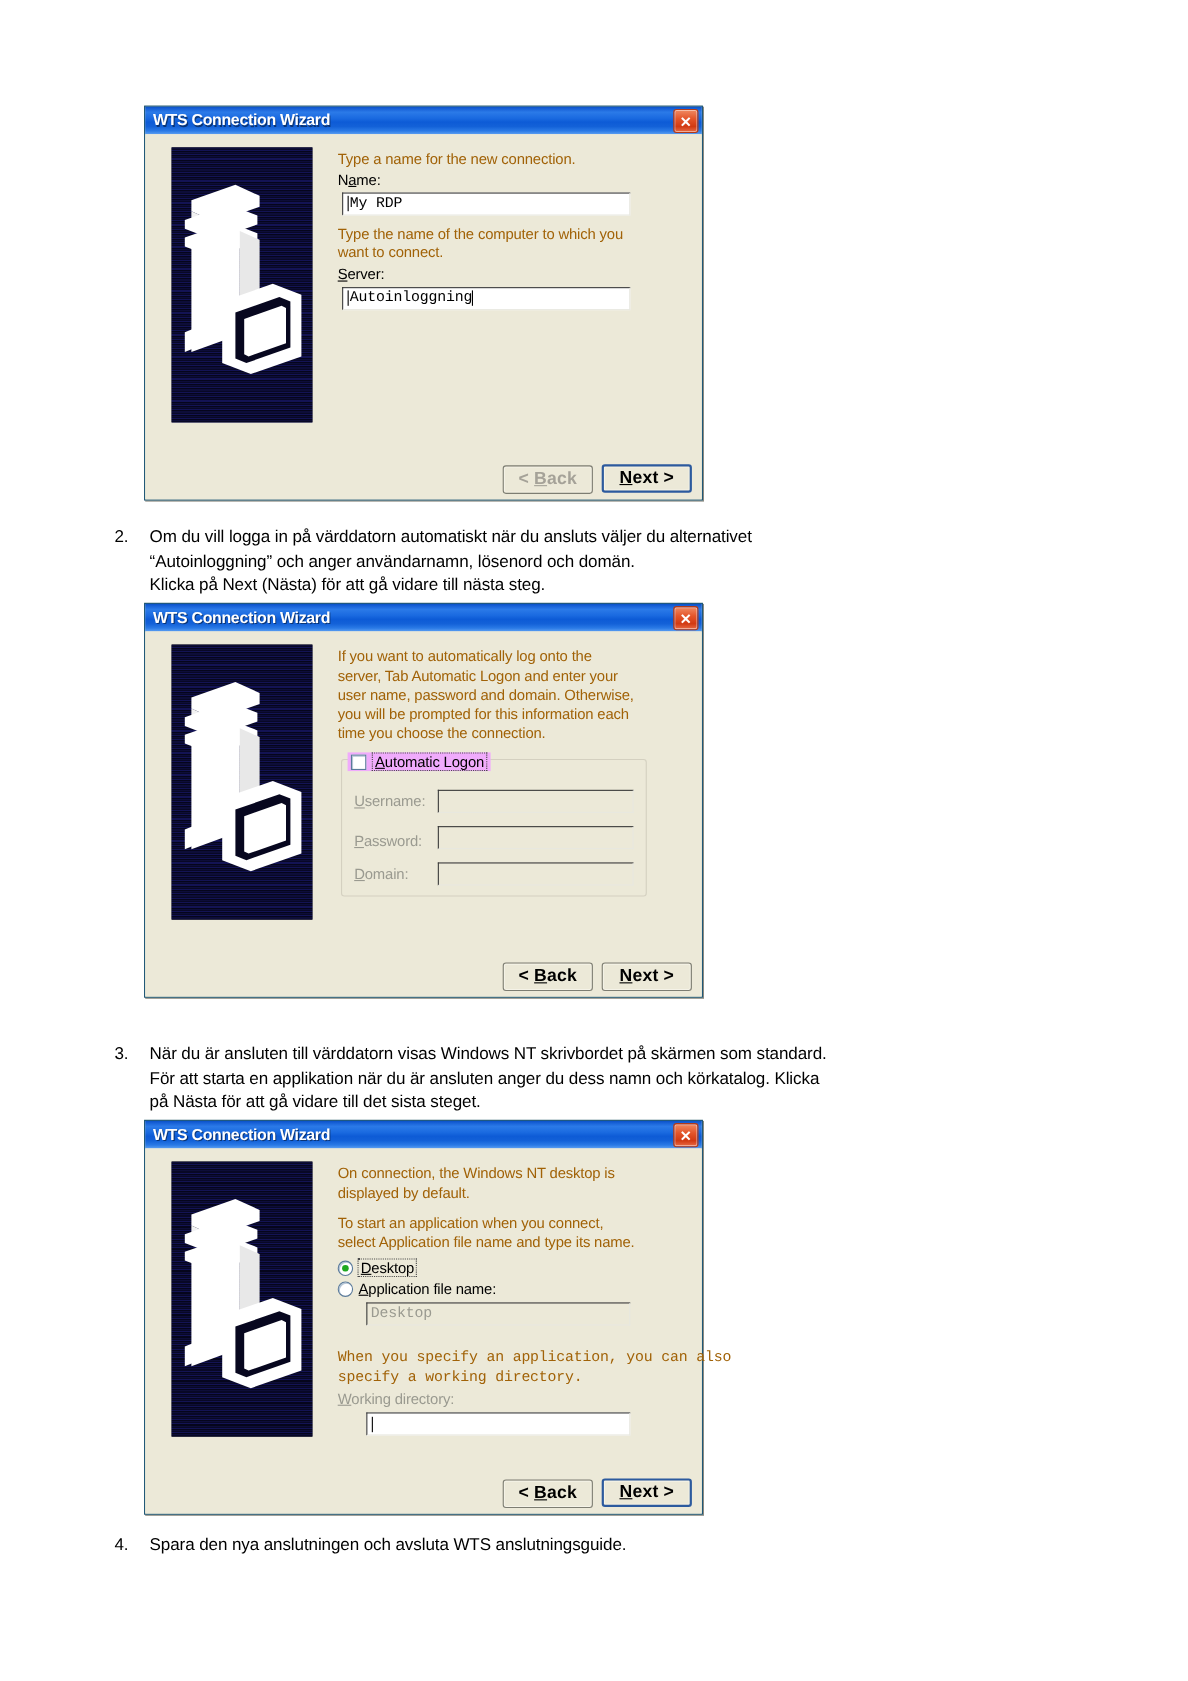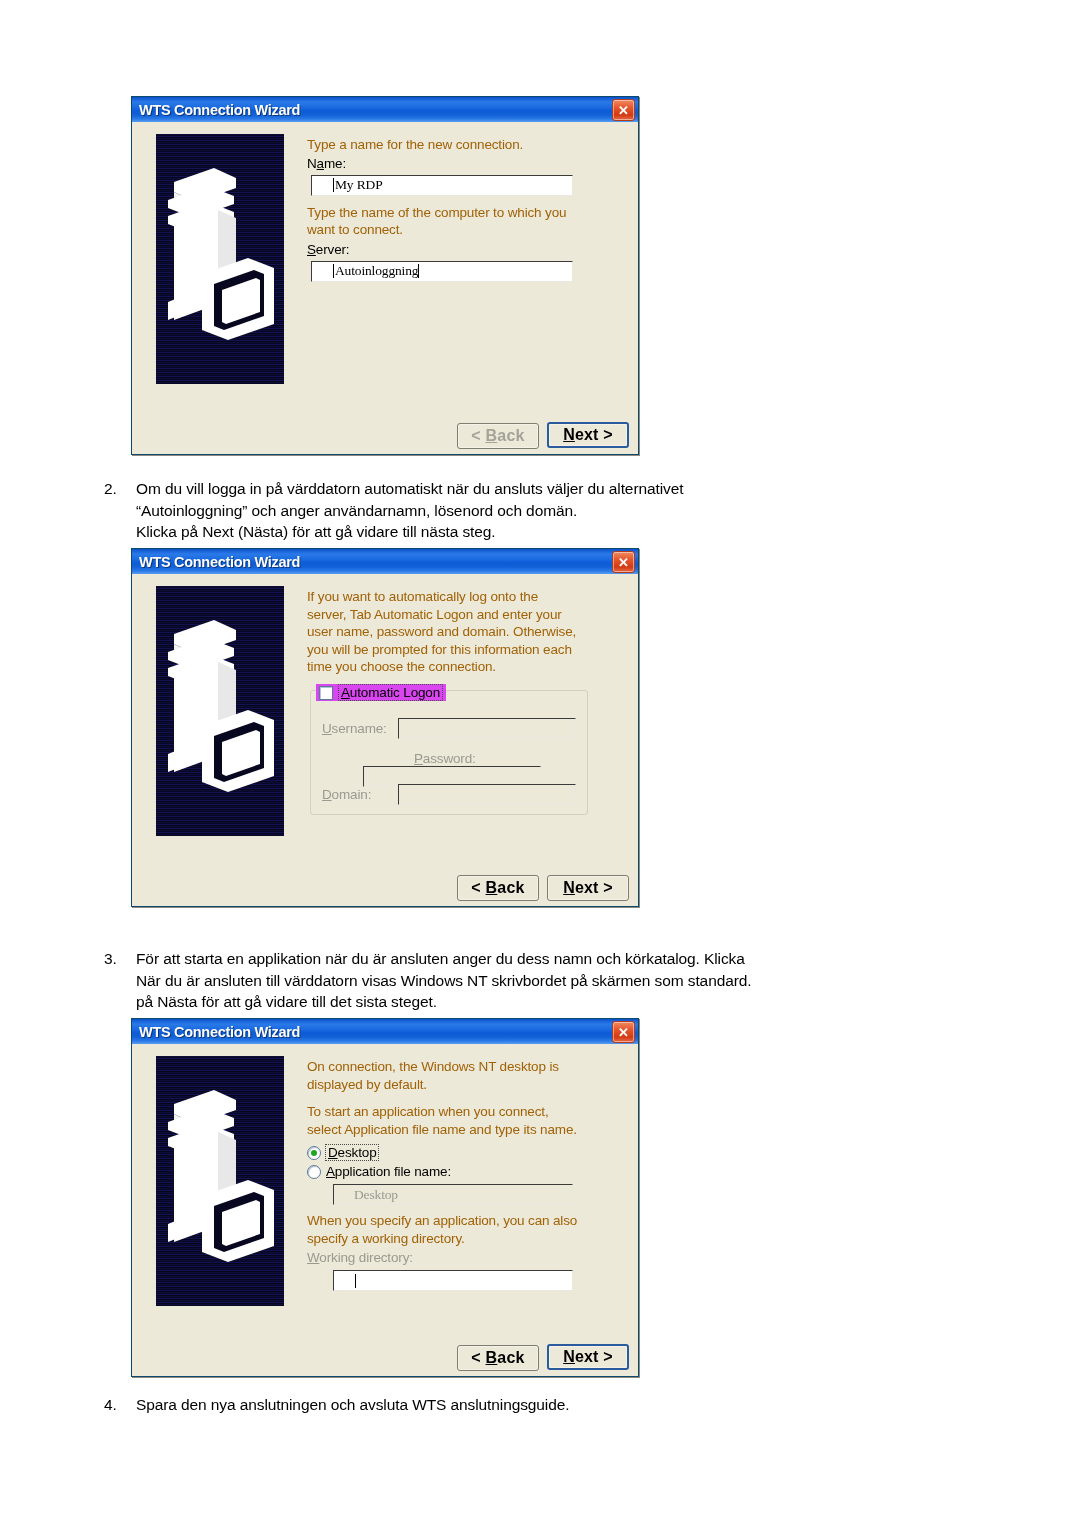--- a/index.html
+++ b/index.html
@@ -136,22 +136,22 @@
   .textfield {
     background: #ffffff;
     border-top: 1px solid #3a3a3a;
     border-left: 1px solid #3a3a3a;
     border-right: 1px solid #e8e8e0;
     border-bottom: 1px solid #e8e8e0;
     box-sizing: border-box;
     height: 21px;
     display: flex;
     align-items: center;
-    padding-left: 20px;
-    font-family: Liberation Serif, serif;
+    padding-left: 3px;
+    font-family: Liberation Mono, monospace;
     font-size: 13.5px;
     color: #000;
     letter-spacing: -0.15px;
   }
   .textfield.disabled {
     background: #ece9d8;
     color: #9a9a90;
   }
   .textfield .caret {
     display: inline-block;
@@ -336,33 +336,33 @@
         <div>If you want to automatically log onto the</div>
         <div>server, Tab Automatic Logon and enter your</div>
         <div>user name, password and domain. Otherwise,</div>
         <div>you will be prompted for this information each</div>
         <div>time you choose the connection.</div>
       </div>
     </div>
 
     <div class="groupbox" style="left:178px; top:116px; width:278px; height:125px;"></div>
 
-    <div style="position:absolute; left:184px; top:110px; display:flex; align-items:center; gap:5px; background:#d946ef; padding:0 3px;">
+    <div style="position:absolute; left:184px; top:110px; display:flex; align-items:center; gap:5px; background:#f0abfc; padding:0 3px;">
       <span class="checkbox"></span>
       <span class="c-label focus-dotted"><span class="ul">A</span><span>utomatic Logon</span></span>
     </div>
 
     <div style="position:absolute; left:190px; top:144px; display:flex; align-items:center; width:260px;">
       <span class="c-label dim" style="width:76px;"><span class="ul">U</span><span>sername:</span></span>
       <span class="textfield disabled" style="width:178px;">
           <span></span>
         </span>
     </div>
 
-    <div style="position:absolute; left:190px; top:177px; display:flex; align-items:center; width:260px;flex-direction:column;">
+    <div style="position:absolute; left:190px; top:177px; display:flex; align-items:flex-end; width:260px;">
       <span class="c-label dim" style="width:76px;"><span class="ul">P</span><span>assword:</span></span>
       <span class="textfield disabled" style="width:178px;">
           <span></span>
         </span>
     </div>
 
     <div style="position:absolute; left:190px; top:210px; display:flex; align-items:center; width:260px;">
       <span class="c-label dim" style="width:76px;"><span class="ul">D</span><span>omain:</span></span>
       <span class="textfield disabled" style="width:178px;">
           <span></span>
@@ -374,22 +374,22 @@
     </div>
     <div class="btn" style="left:415px; top:301px; width:82px;">
       <span><span class="ul">N</span>ext&nbsp;&gt;</span>
     </div>
   </div>
 </div>
 
 <div class="doc-para" style="left:104px; top:948px; width:900px;">
   <div class="doc-num">3.</div>
   <div class="doc-lines">
+    <div>När du är ansluten till värddatorn visas Windows NT skrivbordet på skärmen som standard.</div>
     <div>För att starta en applikation när du är ansluten anger du dess namn och körkatalog. Klicka</div>
-    <div>När du är ansluten till värddatorn visas Windows NT skrivbordet på skärmen som standard.</div>
     <div>på Nästa för att gå vidare till det sista steget.</div>
   </div>
 </div>
 
 <div class="dialog" style="left:131px; top:1018px; width:508px; height:359px;">
   <div class="titlebar">
     <span class="title-text">WTS Connection Wizard</span>
     <span class="close-btn">✕</span>
   </div>
   <div class="dialog-body">
@@ -430,21 +430,21 @@
 
       <div style="display:flex; align-items:center; gap:5px; margin-top:3px;">
         <span class="radio"></span>
         <span class="c-label"><span class="ul">A</span><span>pplication file name:</span></span>
       </div>
 
       <div class="textfield disabled" style="margin-top:5px; margin-left:26px; width:240px;">
         <span>Desktop</span>
       </div>
 
-      <div class="c-text" style="margin-top:7px;">
+      <div class="c-text" style="margin-top:21px;font-family:Liberation Mono, monospace;">
         <div>When you specify an application, you can also</div>
         <div>specify a working directory.</div>
       </div>
 
       <div class="c-label dim" style="margin-top:3px;">
         <span class="ul">W</span><span>orking directory:</span>
       </div>
 
       <div class="textfield" style="margin-top:5px; margin-left:26px; width:240px;">
         <span class="caret lead"></span>

